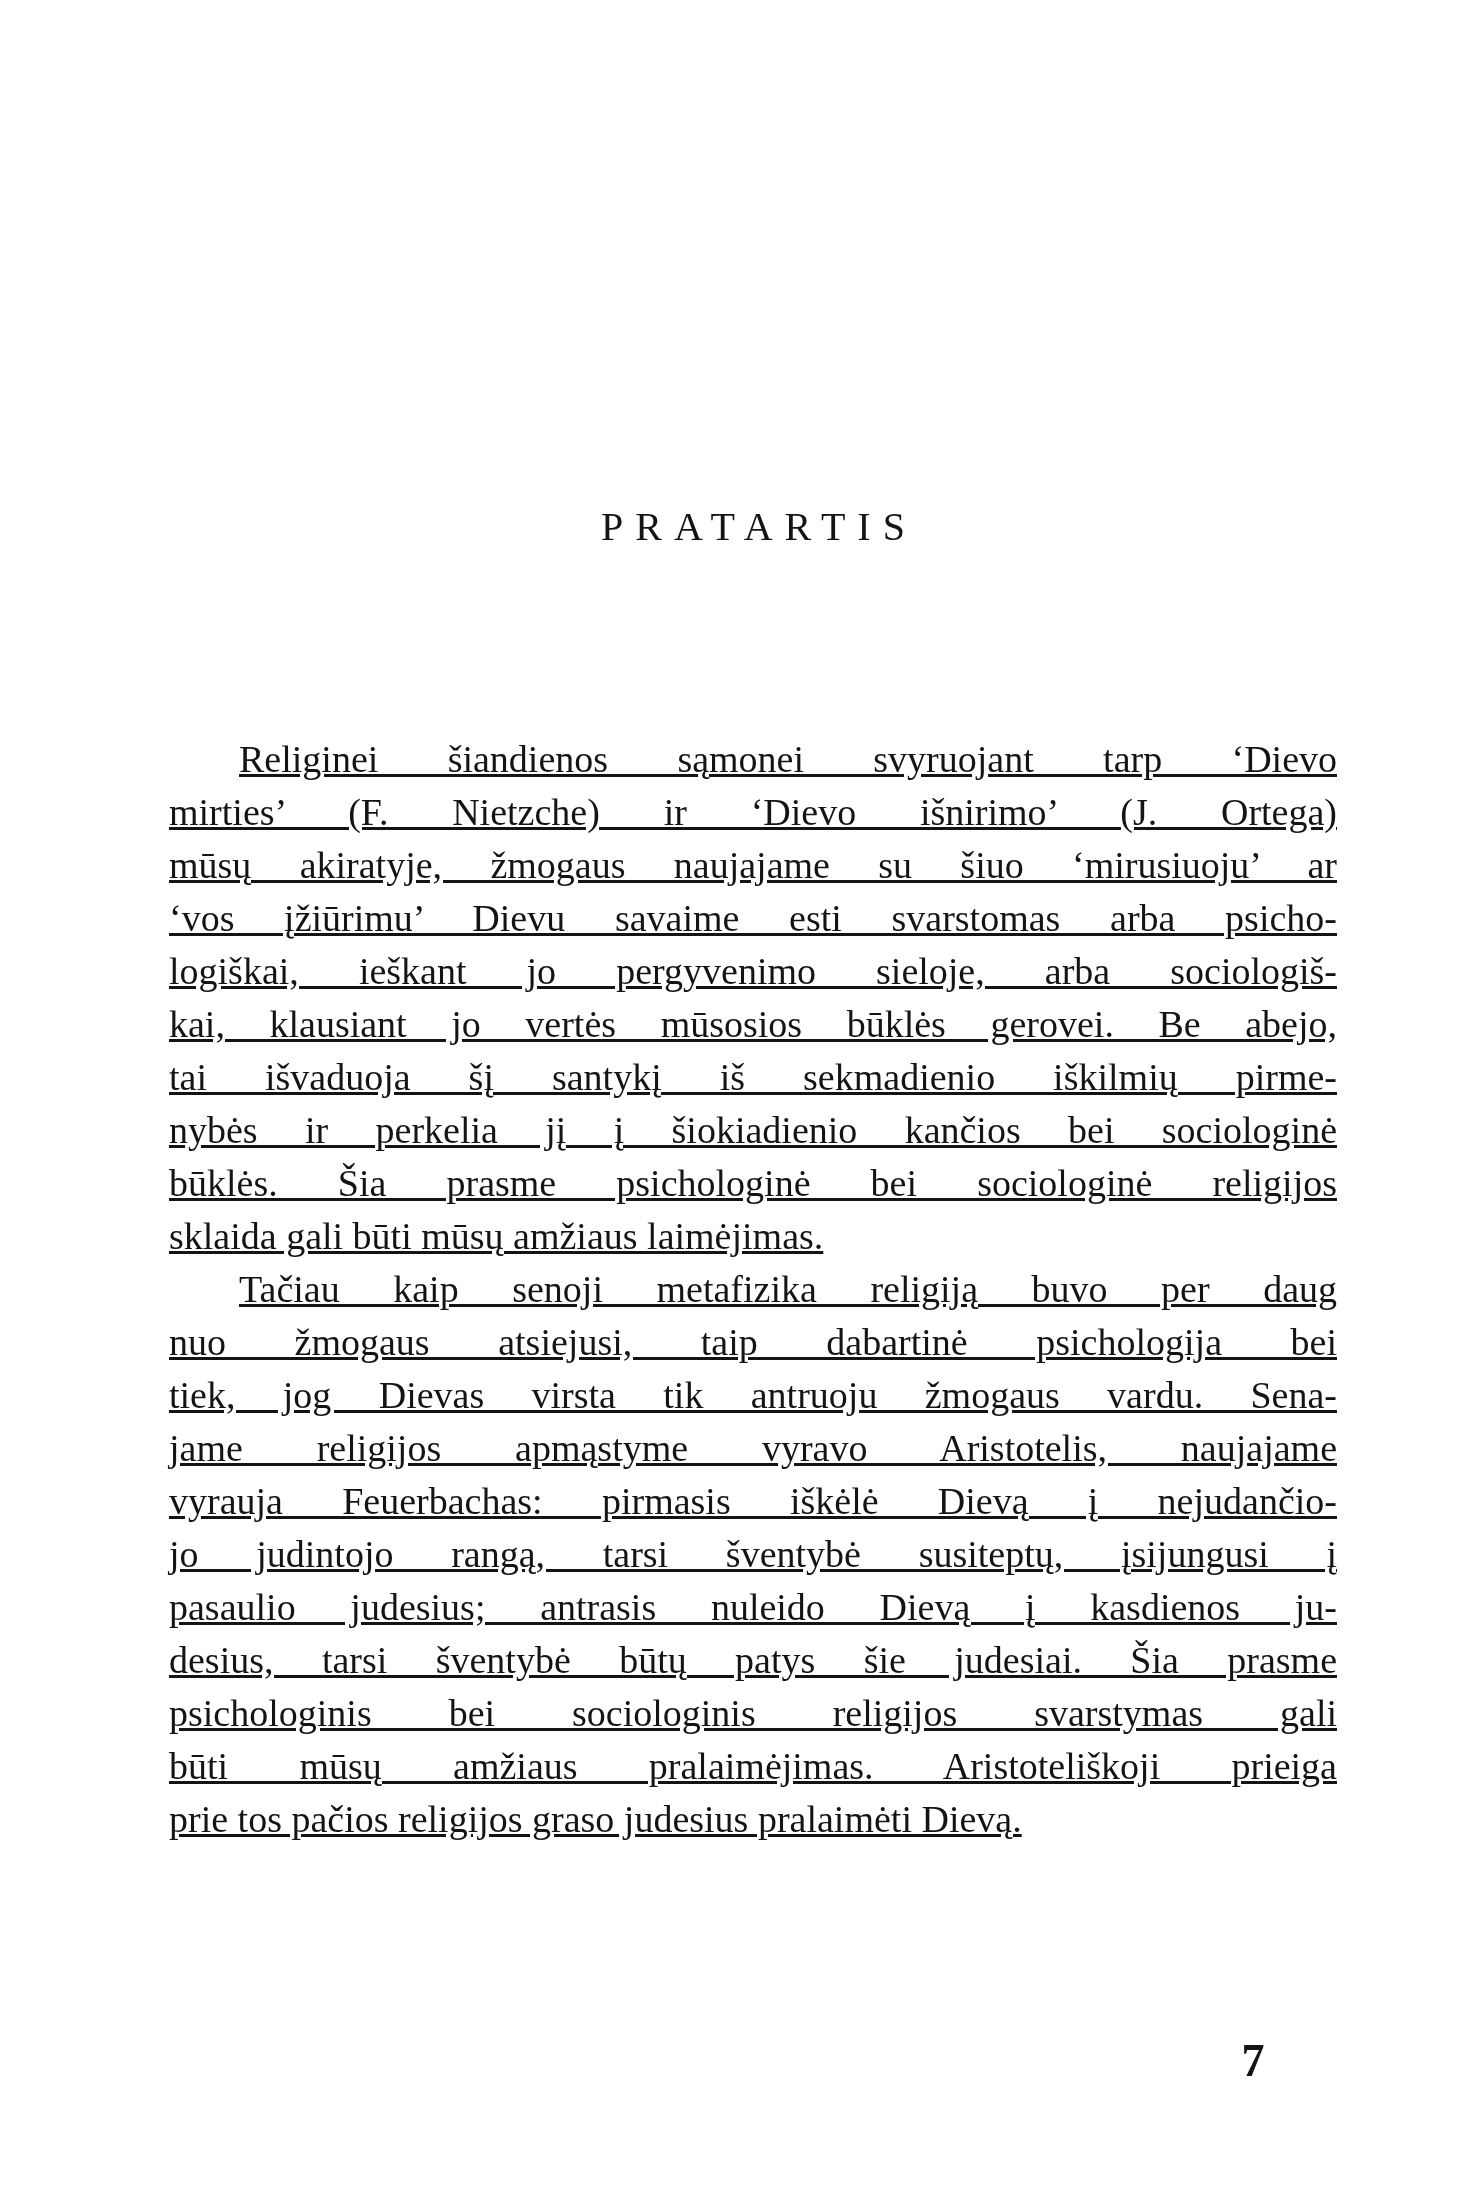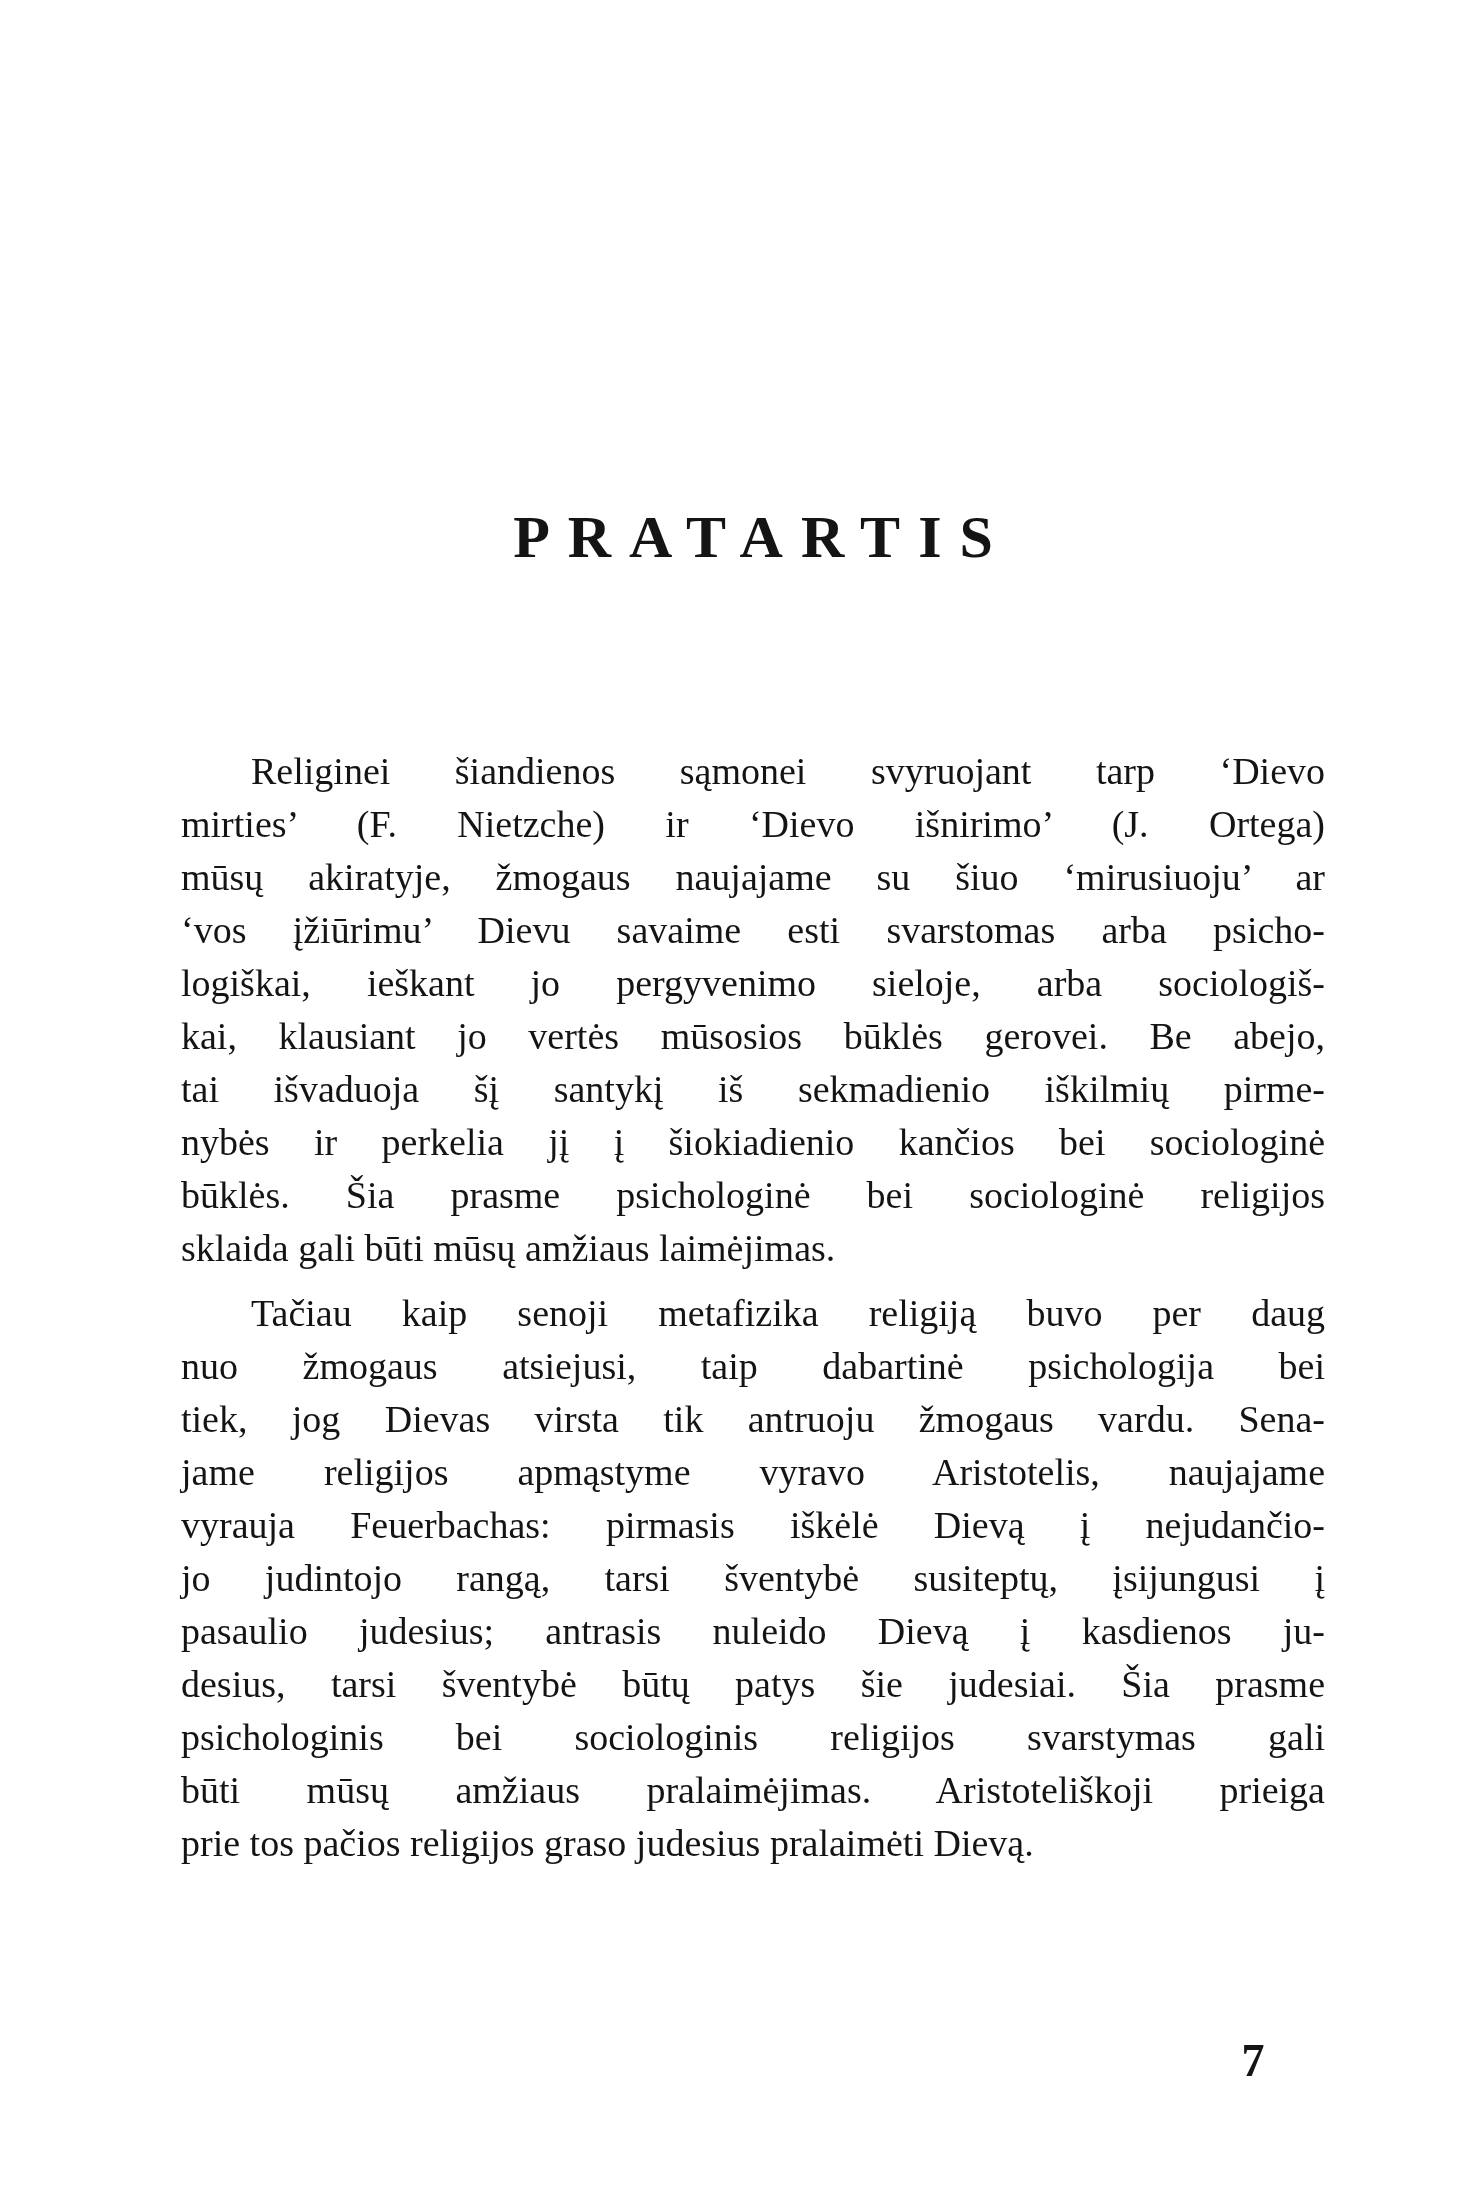--- a/index.html
+++ b/index.html
@@ -20,37 +20,38 @@
     inset: 0;
     background: #ffffff;
   }
   .title {
     position: absolute;
     top: 503px;
     left: 169px;
     width: 1168px;
     margin: 0;
     text-align: center;
-    font-size: 60px;
-    font-weight: bold;
+    font-size: 40px;
+    font-weight: normal;
     letter-spacing: 0.30em;
     
     text-indent: 0.30em;
     white-space: nowrap;
   }
   .text-block {
     position: absolute;
     top: 733px;
     left: 169px;
     width: 1168px;
     font-size: 38px;
   }
   .paragraph {
-    margin: 12px;
+    margin: 0;
     padding: 0;
+    text-decoration: underline;
   }
   .line {
     height: 53px;
     line-height: 53px;
     text-align: justify;
     text-align-last: justify;
     white-space: nowrap;
   }
   .line.para-first {
     text-indent: 70px;

